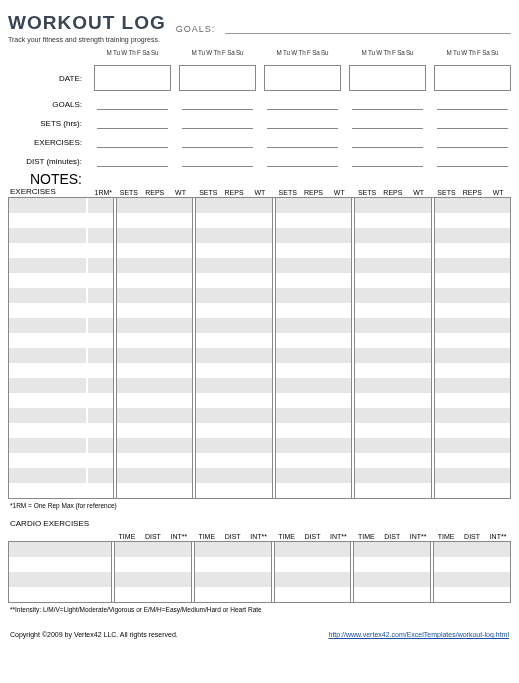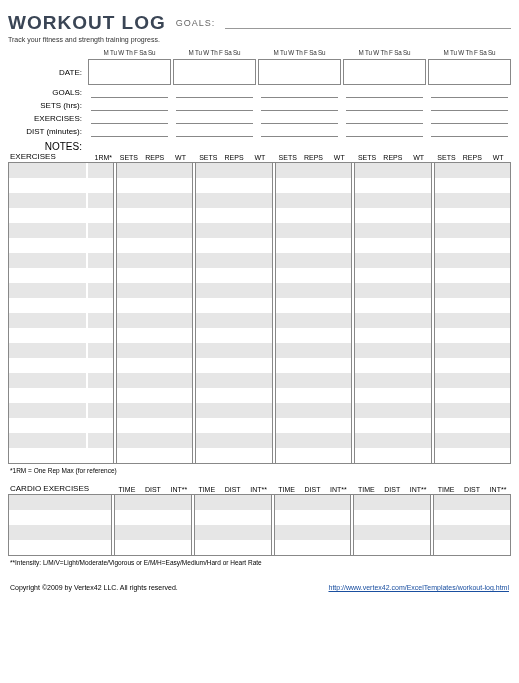--- a/index.html
+++ b/index.html
@@ -1,50 +1,50 @@
 <!DOCTYPE html>
 <html><head>
 <meta charset="utf-8">
 <style>
   * { box-sizing: border-box; margin: 0; padding: 0; }
   body { background: #fff; font-family: Arial, Helvetica, sans-serif; color: #000; width: 519px; }
   .page { padding: 12px 8px; }
-  .header { display: flex; align-items: center; gap: 10px; }
+  .header { display: flex; align-items: flex-end; gap: 10px; }
   .title { font-family: "Arial Black", Arial, sans-serif; font-weight: 900; font-size: 19px; letter-spacing: 1px; color: #3a4555; white-space: nowrap; }
   .goals-label { font-size: 9px; color: #666; letter-spacing: 1px; }
   .goals-line { flex: 1; border-bottom: 1px solid #999; height: 12px; }
   .subtitle { font-size: 7px; color: #333; margin-top: 2px; margin-bottom: 6px; }
 
-  .topgrid { display: grid; grid-template-columns: 78px repeat(5, 1fr); gap: 2px; }
+  .topgrid { display: grid; grid-template-columns: 78px repeat(5, 1fr); gap: 8px; }
   .topgrid .lbl { text-align: right; font-size: 8px; padding-right: 4px; align-self: center; white-space: nowrap; }
   .days { font-size: 6.3px; text-align: center; color: #333; padding-bottom: 1px; letter-spacing: -0.2px; }
   .datebox { border: 1px solid #888; height: 26px; }
   .metric-slot { border-bottom: 1px solid #888; height: 11px; margin: 0 3px; }
   .topgrid .cell { }
 
   .notes-row { display: grid; grid-template-columns: 78px 1fr; margin-top: 4px; }
-  .notes-row .lbl { text-align: right; font-size: 10px; padding-right: 4px; }
+  .notes-row .lbl { text-align: right; font-size: 14px; padding-right: 4px; }
 
   .section-head { display: grid; grid-template-columns: 78px 26px repeat(5, 1fr); gap: 2px; }
   .section-head .sh-exercises { font-size: 8px; padding-left: 2px; align-self: end; padding-bottom: 1px; }
   .section-head .sh-1rm { font-size: 7px; text-align: right; align-self: end; padding-bottom: 1px; padding-right: 2px; }
   .colgroup { display: grid; grid-template-columns: 1fr 1fr 1fr; font-size: 7px; text-align: center; align-self: end; padding-bottom: 1px; }
   .colgroup span { padding: 0 1px; }
 
   .main-table { display: grid; grid-template-columns: 78px 26px repeat(5, 1fr); gap: 0 2px; border-top: 1px solid #888; border-bottom: 1px solid #888; }
   .main-table .rowcell { height: 15px; border-bottom: 0; }
   .main-table .name-col { border-left: 1px solid #888; border-right: 0; }
   .main-table .rm-col { border-right: 1px solid #888; }
   .main-table .data-col { border-left: 1px solid #888; border-right: 1px solid #888; display: grid; grid-template-columns: 1fr 1fr 1fr; }
   .main-table .subcell { }
   .even { background: #e6e6e6; }
   .odd { background: #fff; }
 
   .cardio-head { display: grid; grid-template-columns: 104px repeat(5, 1fr); gap: 2px; margin-top: 10px; }
-  .cardio-head .sh-cardio { font-size: 8px; padding-left: 2px; align-self: end; padding-bottom: 1px; }
+  .cardio-head .sh-cardio { font-size: 8px; padding-left: 2px; align-self: end; padding-bottom: 13px; }
 
   .cardio-table { display: grid; grid-template-columns: 104px repeat(5, 1fr); gap: 0 2px; border-top: 1px solid #888; border-bottom: 1px solid #888; }
   .cardio-table .name-col { border-left: 1px solid #888; border-right: 1px solid #888; height: 15px; }
   .cardio-table .data-col { border-left: 1px solid #888; border-right: 1px solid #888; height: 15px; display: grid; grid-template-columns: 1fr 1fr 1fr; }
 
   .footnote { font-size: 6.5px; margin-top: 3px; padding-left: 2px; }
   .footer { display: flex; justify-content: space-between; font-size: 7px; margin-top: 18px; padding: 0 2px; }
   .footer a { color: #1a4fa0; text-decoration: underline; }
 </style>
 </head>

